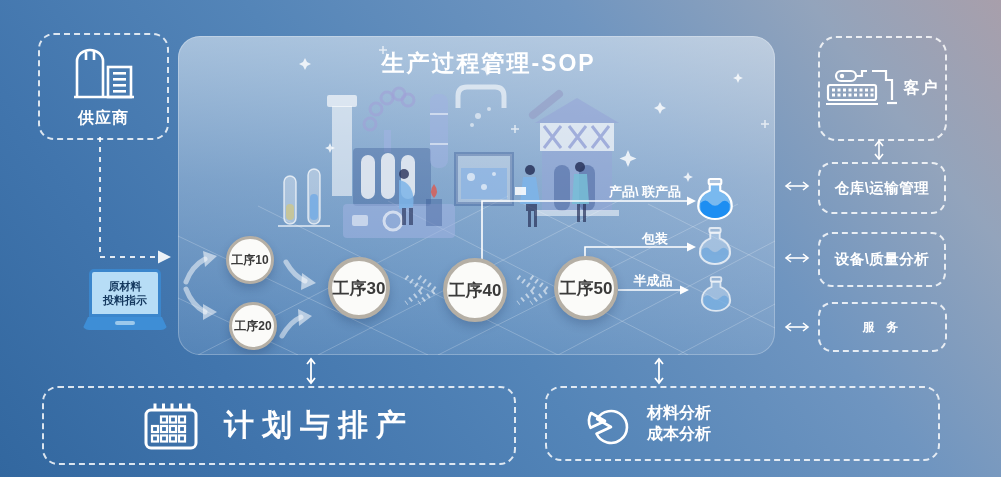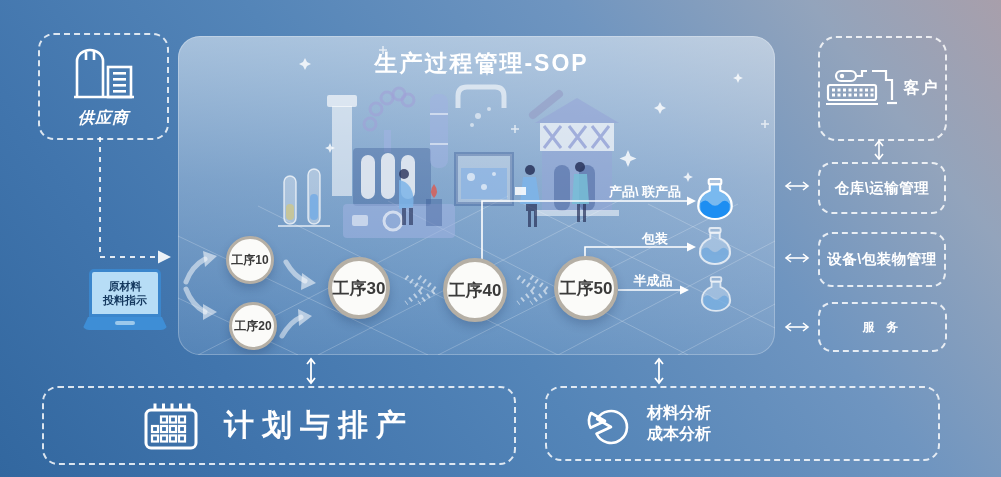--- a/index.html
+++ b/index.html
@@ -8,42 +8,42 @@
     font-family:"Liberation Sans",sans-serif;
     background:linear-gradient(52deg,#32679f 0%,#4175ad 22%,#5485b8 45%,#6f95c0 68%,#93a4bc 86%,#a89fab 100%);
   }
   .abs{position:absolute;}
   .dashed-box{
     position:absolute;border:2px dashed rgba(255,255,255,.82);
     display:flex;align-items:center;justify-content:center;color:#fff;
   }
   .node-label{color:#fff;font-weight:bold;}
   
-  .supplier{left:38px;top:33px;width:127px;height:103px;border-radius:16px;flex-direction:column;gap:7px;font-style:italic;}
+  .supplier{left:38px;top:33px;width:127px;height:103px;border-radius:16px;flex-direction:column;gap:7px;}
   .supplier .node-label{font-size:16px;letter-spacing:1px;}
   
   .laptop{left:82px;top:269px;width:86px;}
   .laptop-screen{
     width:66px;height:42px;margin:0 auto;background:#b7ddf6;border:3px solid #3b86cc;
     border-radius:5px 5px 0 0;display:flex;align-items:center;justify-content:center;
   }
   .laptop-screen .txt{font-size:11px;font-weight:bold;color:#14385e;text-align:center;line-height:1.3;}
   .laptop-base{
     width:86px;height:13px;background:#3e8ed6;border-radius:2px 2px 7px 7px;position:relative;
     clip-path:polygon(7% 0,93% 0,100% 100%,0 100%);
   }
   .laptop-base .pad{position:absolute;left:33px;top:4px;width:20px;height:4px;background:#9cc9ec;border-radius:2px;}
   
   .panel{
     left:178px;top:36px;width:597px;height:319px;border-radius:22px;overflow:hidden;
     background:linear-gradient(180deg,rgba(226,236,246,.6) 0%,rgba(198,216,236,.42) 45%,rgba(170,198,228,.2) 100%);
     box-shadow:inset 0 0 0 1px rgba(255,255,255,.25);
   }
   .panel-title{
-    position:absolute;left:5px;top:12px;width:100%;text-align:center;color:#fff;
+    position:absolute;left:12px;top:12px;width:100%;text-align:center;color:#fff;
     font-size:23px;font-weight:bold;letter-spacing:2px;
   }
   .proc{
     position:absolute;border-radius:50%;background:#fbfbf9;border:4px solid #b5afa5;
     box-shadow:0 5px 10px rgba(20,40,80,.22);display:flex;align-items:center;justify-content:center;
     color:#3a3a3a;font-weight:700;box-sizing:border-box;
   }
   .proc.small{width:48px;height:48px;font-size:12px;border-width:3px;}
   .proc.big{font-size:17px;}
   .out-label{position:absolute;width:100px;text-align:center;color:#fff;font-size:13px;font-weight:bold;}
@@ -321,21 +321,21 @@
         <path d="M7,3 V19"></path>
         <path d="M3,7 L7,2 L11,7"></path>
         <path d="M3,15 L7,20 L11,15"></path>
       </g>
   </svg>
 
   <div class="dashed-box rbox warehouse">
     <div class="node-label">仓库\运输管理</div>
   </div>
   <div class="dashed-box rbox equipment">
-    <div class="node-label">设备\包装物管理</div>
+    <div class="node-label">设备\质量分析</div>
   </div>
   <div class="dashed-box rbox service">
     <div class="node-label">服 务</div>
   </div>
 
   <svg class="abs" style="left:782px;top:180px;" width="30" height="12" viewBox="0 0 30 12">
     <g fill="none" stroke="#fff" stroke-width="1.6">
         <path d="M4,6 H26"></path>
         <path d="M9,2 L4,6 L9,10"></path>
         <path d="M21,2 L26,6 L21,10"></path>

